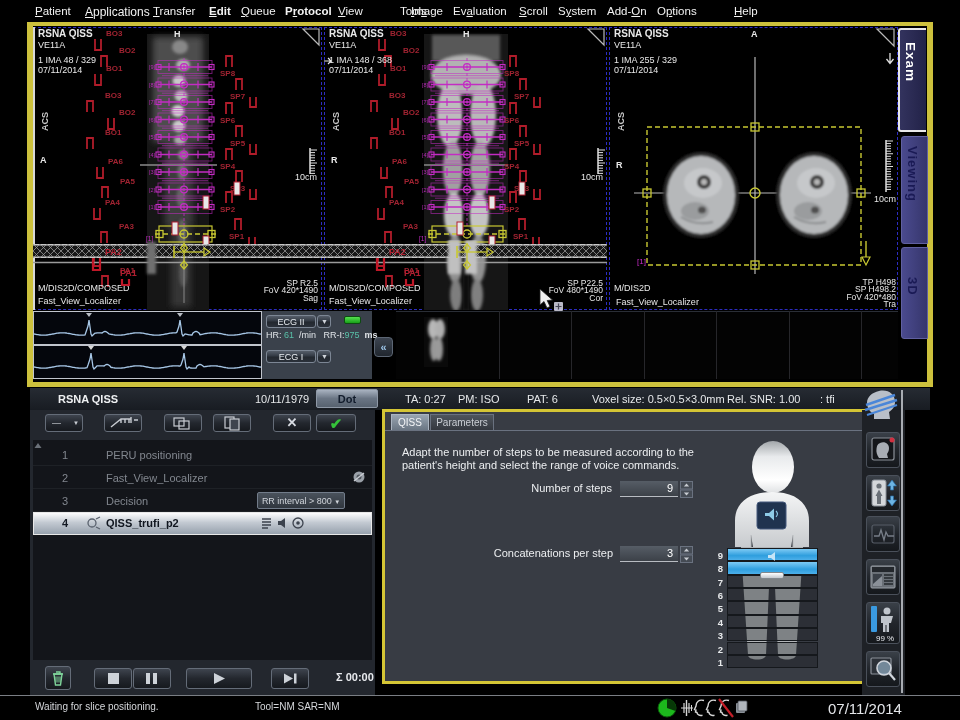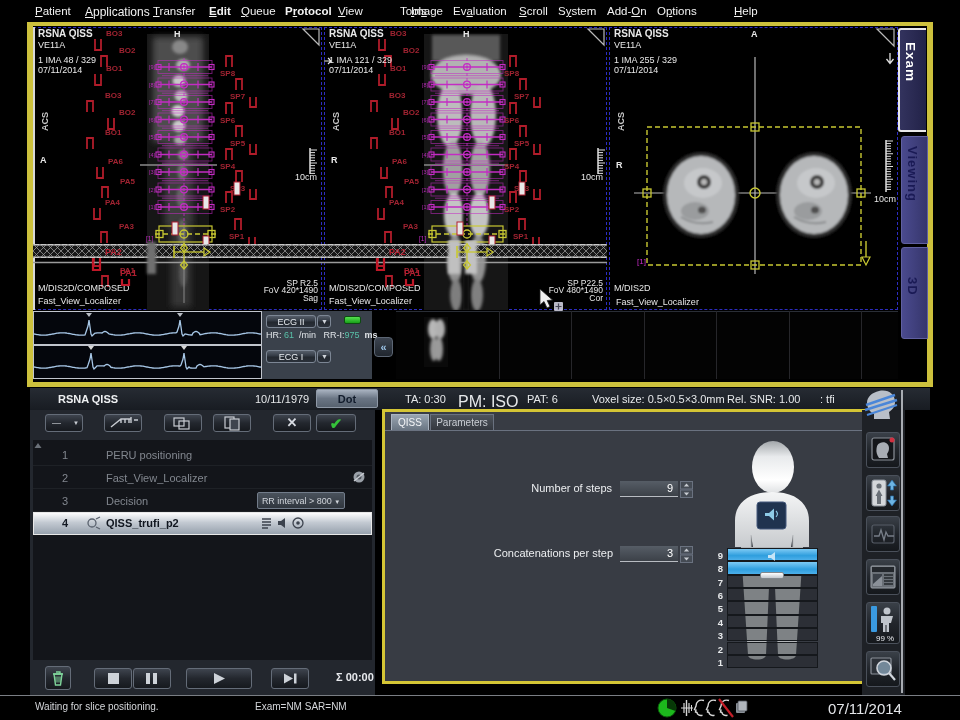--- a/index.html
+++ b/index.html
@@ -397,21 +397,21 @@
       <path d="M 209 210 v 10 h 6 v -10" fill="none" stroke="#b01c2a" stroke-width="1.8"></path>
       <rect x="165" y="169" width="6" height="13" fill="#e8e8e8" stroke="#b01f30" stroke-width="1"></rect>
       <rect x="195" y="155" width="6" height="13" fill="#e8e8e8" stroke="#b01f30" stroke-width="1"></rect>
       <rect x="133" y="195" width="6" height="13" fill="#e8e8e8" stroke="#b01f30" stroke-width="1"></rect>
       <rect x="165" y="209" width="6" height="13" fill="#e8e8e8" stroke="#b01f30" stroke-width="1"></rect>
       <path d="M 264 2 L 280 2 L 280 18 Z" fill="none" stroke="#b8b8b8" stroke-width="1.2"></path>
       <path d="M 0 34 h 7 m -3 -3 l 3 3 l -3 3" fill="none" stroke="#e8e8e8" stroke-width="1.2"></path>
     </svg>
 <div class="abs vptext" style="left:329px;top:29px;font-weight:bold;font-size:10px;">RSNA QISS</div>
 <div class="abs vptext" style="left:329px;top:40px;">VE11A</div>
-<div class="abs vptext" style="left:329px;top:55px;">1 IMA 121 / 329</div>
+<div class="abs vptext" style="left:329px;top:55px;">1 IMA 148 / 368</div>
 <div class="abs vptext" style="left:329px;top:65px;">07/11/2014</div>
 <div class="abs vptext" style="left:463px;top:29px;font-weight:bold;">H</div>
 <div class="abs vptext" style="left:331px;top:112px;writing-mode:vertical-rl;transform:rotate(180deg);font-weight:bold;color:#c8c8c8;">ACS</div>
 <div class="abs vptext" style="left:331px;top:155px;font-weight:bold;">R</div>
 <div class="abs vptext" style="left:329px;top:283px;">M/DIS2D/COMPOSED</div>
 <div class="abs vptext" style="left:329px;top:296px;">Fast_View_Localizer</div>
 <div class="abs" style="left:515px;top:280px;width:88px;text-align:right;color:#e8e8e8;font-size:8.5px;line-height:7.3px;">SP P22.5<br>FoV 480*1490<br>Cor</div>
 <div class="abs vptext" style="left:581px;top:172px;">10cm</div>
 <svg class="abs" style="left:596px;top:148px;" width="12" height="26" viewBox="0 0 12 26">
       <line x1="2" y1="0" x2="2" y2="26" stroke="#e0e0e0" stroke-width="1.5"></line>
@@ -671,20 +671,21 @@
     </svg>
 <div class="abs vptext" style="left:614px;top:29px;font-weight:bold;font-size:10px;">RSNA QISS</div>
 <div class="abs vptext" style="left:614px;top:40px;">VE11A</div>
 <div class="abs vptext" style="left:614px;top:55px;">1 IMA 255 / 329</div>
 <div class="abs vptext" style="left:614px;top:65px;">07/11/2014</div>
 <div class="abs vptext" style="left:751px;top:29px;font-weight:bold;">A</div>
 <div class="abs vptext" style="left:616px;top:112px;writing-mode:vertical-rl;transform:rotate(180deg);font-weight:bold;color:#c8c8c8;">ACS</div>
 <div class="abs vptext" style="left:616px;top:160px;font-weight:bold;">R</div>
 <div class="abs vptext" style="left:614px;top:283px;">M/DIS2D</div>
 <div class="abs vptext" style="left:616px;top:297px;">Fast_View_Localizer</div>
+<div class="abs" style="left:800px;top:279px;width:96px;text-align:right;color:#e8e8e8;font-size:8.5px;line-height:7.3px;">TP H498<br>SP H498.2<br>FoV 420*480<br>Tra</div>
 <div class="abs vptext" style="left:874px;top:194px;">10cm</div>
 <svg class="abs" style="left:884px;top:140px;" width="12" height="52" viewBox="0 0 12 52">
       <line x1="2" y1="0" x2="2" y2="52" stroke="#e0e0e0" stroke-width="1.5"></line>
       <line x1="2" y1="1.0" x2="9" y2="1.0" stroke="#e0e0e0" stroke-width="1"></line>
       <line x1="2" y1="3.55" x2="7" y2="3.55" stroke="#e0e0e0" stroke-width="1"></line>
       <line x1="2" y1="6.1" x2="7" y2="6.1" stroke="#e0e0e0" stroke-width="1"></line>
       <line x1="2" y1="8.649999999999999" x2="7" y2="8.649999999999999" stroke="#e0e0e0" stroke-width="1"></line>
       <line x1="2" y1="11.2" x2="7" y2="11.2" stroke="#e0e0e0" stroke-width="1"></line>
       <line x1="2" y1="13.75" x2="9" y2="13.75" stroke="#e0e0e0" stroke-width="1"></line>
       <line x1="2" y1="16.299999999999997" x2="7" y2="16.299999999999997" stroke="#e0e0e0" stroke-width="1"></line>
@@ -748,22 +749,22 @@
         <ellipse cx="9" cy="12" rx="5" ry="10" fill="#b8b8b8"></ellipse>
         <ellipse cx="16" cy="12" rx="5" ry="10" fill="#b0b0b0"></ellipse>
         <ellipse cx="10" cy="32" rx="4" ry="12" fill="#989898"></ellipse>
         <ellipse cx="15" cy="32" rx="4" ry="12" fill="#9a9a9a"></ellipse>
       </g>
     </svg>
 <div class="abs" style="left:30px;top:388px;width:900px;height:22px;background:linear-gradient(#262b33,#181c22);"></div>
 <div class="abs" style="left:58px;top:393px;color:#eef0f2;font-size:11px;font-weight:bold;">RSNA QISS</div>
 <div class="abs" style="left:255px;top:393px;color:#e6e8ea;font-size:11px;">10/11/1979</div>
 <div class="abs" style="left:316px;top:389px;width:62px;height:19px;background:linear-gradient(#a8b2c0,#6a7584 50%,#57626f);border:1px solid #8e98a6;border-radius:2px;color:#121c2c;font-size:11px;font-weight:bold;text-align:center;line-height:18px;">Dot</div>
-<div class="abs" style="left:405px;top:393px;color:#e6e8ea;font-size:11px;">TA: 0:30</div>
-    <div class="abs" style="left:458px;top:393px;color:#e6e8ea;font-size:16px;">PM: ISO</div>
+<div class="abs" style="left:405px;top:393px;color:#e6e8ea;font-size:11px;">TA: 0:27</div>
+    <div class="abs" style="left:458px;top:393px;color:#e6e8ea;font-size:11px;">PM: ISO</div>
     <div class="abs" style="left:527px;top:393px;color:#e6e8ea;font-size:11px;">PAT: 6</div>
     <div class="abs" style="left:592px;top:393px;color:#e6e8ea;font-size:11px;">Voxel size: 0.5×0.5×3.0mm</div>
     <div class="abs" style="left:727px;top:393px;color:#e6e8ea;font-size:11px;">Rel. SNR: 1.00</div>
     <div class="abs" style="left:820px;top:393px;color:#e6e8ea;font-size:11px;">: tfi</div>
 <svg class="abs" style="left:862px;top:388px;z-index:9;" width="38" height="34" viewBox="0 0 38 34">
 <path d="M 17 3 C 26 1 33 6 33 14 C 33 19 30 22 27 24 L 28 31 L 12 31 L 12 26 C 8 24 5 20 5 15 C 5 9 10 4.5 17 3 Z" fill="#b9bfc8"></path>
 <path d="M 4 17 L 33 7" fill="none" stroke="#4a86d8" stroke-width="2.4"></path>
 <path d="M 3 22 L 35 12" fill="none" stroke="#4a86d8" stroke-width="2.4"></path>
 <path d="M 5 27 L 35 17" fill="none" stroke="#4a86d8" stroke-width="2"></path>
 </svg>
@@ -836,20 +837,21 @@
 <div class="abs sbtn" style="left:271px;top:668px;width:38px;height:21px;"><svg width="36" height="19" viewBox="0 0 36 19">
         <path d="M 12 4.5 L 21 9.5 L 12 14.5 Z" fill="#cdd2d8"></path>
         <rect x="22" y="4.5" width="2.5" height="10" fill="#cdd2d8"></rect>
       </svg></div>
 <div class="abs" style="left:336px;top:671px;color:#e8eaee;font-size:11px;font-weight:bold;">Σ 00:00</div>
 
 <div class="abs" style="left:382px;top:409px;width:484px;height:275px;border:3px solid #d4c535;background:#383c44;"></div>
 <div class="abs" style="left:391px;top:414px;width:38px;height:16px;background:linear-gradient(#98a4b0,#6a7683);border:1px solid #aab4c0;border-bottom:none;color:#f2f4f6;font-size:10px;text-align:center;line-height:15px;">QISS</div>
 <div class="abs" style="left:430px;top:414px;width:64px;height:16px;background:linear-gradient(#4e545c,#34383f);border:1px solid #6a7280;border-bottom:none;color:#c8ccd2;font-size:10px;text-align:center;line-height:15px;">Parameters</div>
 <div class="abs" style="left:385px;top:430px;width:478px;height:1px;background:#6a7280;"></div>
+<div class="abs" style="left:402px;top:446px;width:292px;color:#eceef0;font-size:11px;line-height:12.5px;text-align:justify;">Adapt the number of steps to be measured according to the patient's height and select the range of voice commands.</div>
 <div class="abs" style="left:462px;top:482px;width:150px;text-align:right;color:#eceef0;font-size:11px;">Number of steps</div>
 <div class="abs" style="left:620px;top:481px;width:58px;height:16px;background:linear-gradient(#565d66,#3c4148);border-bottom:1px solid #b8bcc2;color:#fff;font-size:11px;text-align:right;line-height:15px;padding-right:5px;">9</div>
 <svg class="abs" style="left:680px;top:481px;" width="13" height="17" viewBox="0 0 13 17">
       <rect x="0.5" y="0.5" width="12" height="7.5" fill="#454b54" stroke="#6a7280" stroke-width="1"></rect>
       <rect x="0.5" y="9" width="12" height="7.5" fill="#454b54" stroke="#6a7280" stroke-width="1"></rect>
       <path d="M 6.5 2.5 l 2.6 3 h -5.2 z" fill="#c8ccd2"></path>
       <path d="M 6.5 14.5 l 2.6 -3 h -5.2 z" fill="#c8ccd2"></path>
     </svg>
 <div class="abs" style="left:462px;top:547px;width:151px;text-align:right;color:#eceef0;font-size:11px;">Concatenations per step</div>
 <div class="abs" style="left:620px;top:546px;width:58px;height:16px;background:linear-gradient(#565d66,#3c4148);border-bottom:1px solid #b8bcc2;color:#fff;font-size:11px;text-align:right;line-height:15px;padding-right:5px;">3</div>
@@ -933,21 +935,21 @@
         <path d="M 14 13 h 12 l -2 7 h -2 v 9 h -2.5 v -7 h -1 v 7 H 16 v -9 h -2 z" fill="#c0c5cc"></path>
         <text x="9" y="38" font-size="8" fill="#e8eaee" font-family="Liberation Sans">99 %</text>
       </svg></div>
     <div class="abs" style="left:866px;top:651px;width:34px;height:36px;background:linear-gradient(#3a4048,#22262c 50%,#15181c);border:1px solid #4a505a;border-radius:3px;"><svg width="32" height="34" viewBox="0 0 32 34">
         <rect x="4" y="6" width="20" height="16" rx="1" fill="#2c3138" stroke="#8a9098" stroke-width="1.2"></rect>
         <circle cx="17" cy="16" r="7" fill="#aed0ea" fill-opacity="0.55" stroke="#d0d5dc" stroke-width="1.6"></circle>
         <path d="M 22 21 L 28 28" stroke="#d0d5dc" stroke-width="2.2"></path>
       </svg></div>
 <div class="abs" style="left:0;top:695px;width:960px;height:25px;background:#000;border-top:1px solid #7a7e84;"></div>
 <div class="abs" style="left:35px;top:701px;color:#d4d6da;font-size:10px;">Waiting for slice positioning.</div>
-<div class="abs" style="left:255px;top:701px;color:#d4d6da;font-size:10px;">Exam=NM SAR=NM</div>
+<div class="abs" style="left:255px;top:701px;color:#d4d6da;font-size:10px;">Tool=NM SAR=NM</div>
 <div class="abs" style="left:828px;top:700px;color:#e4e6ea;font-size:15px;">07/11/2014 16:44:17</div>
 <svg class="abs" style="left:656px;top:697px;" width="100" height="22" viewBox="0 0 100 22">
 <circle cx="11" cy="11" r="9" fill="#1cb81c" stroke="#0a5c0a" stroke-width="1"></circle>
 <path d="M 11 11 L 11 2 A 9 9 0 0 1 19.5 14 Z" fill="#073807"></path>
 <g stroke="#d8d8d8">
         <line x1="25" y1="11" x2="37" y2="11" stroke-width="1"></line>
 <line x1="28" y1="6" x2="28" y2="16" stroke-width="1.2"></line>
         <line x1="30.5" y1="3" x2="30.5" y2="19" stroke-width="1.4"></line>
 <line x1="33" y1="6" x2="33" y2="16" stroke-width="1.2"></line>
         <line x1="35.5" y1="8" x2="35.5" y2="14" stroke-width="1"></line>

